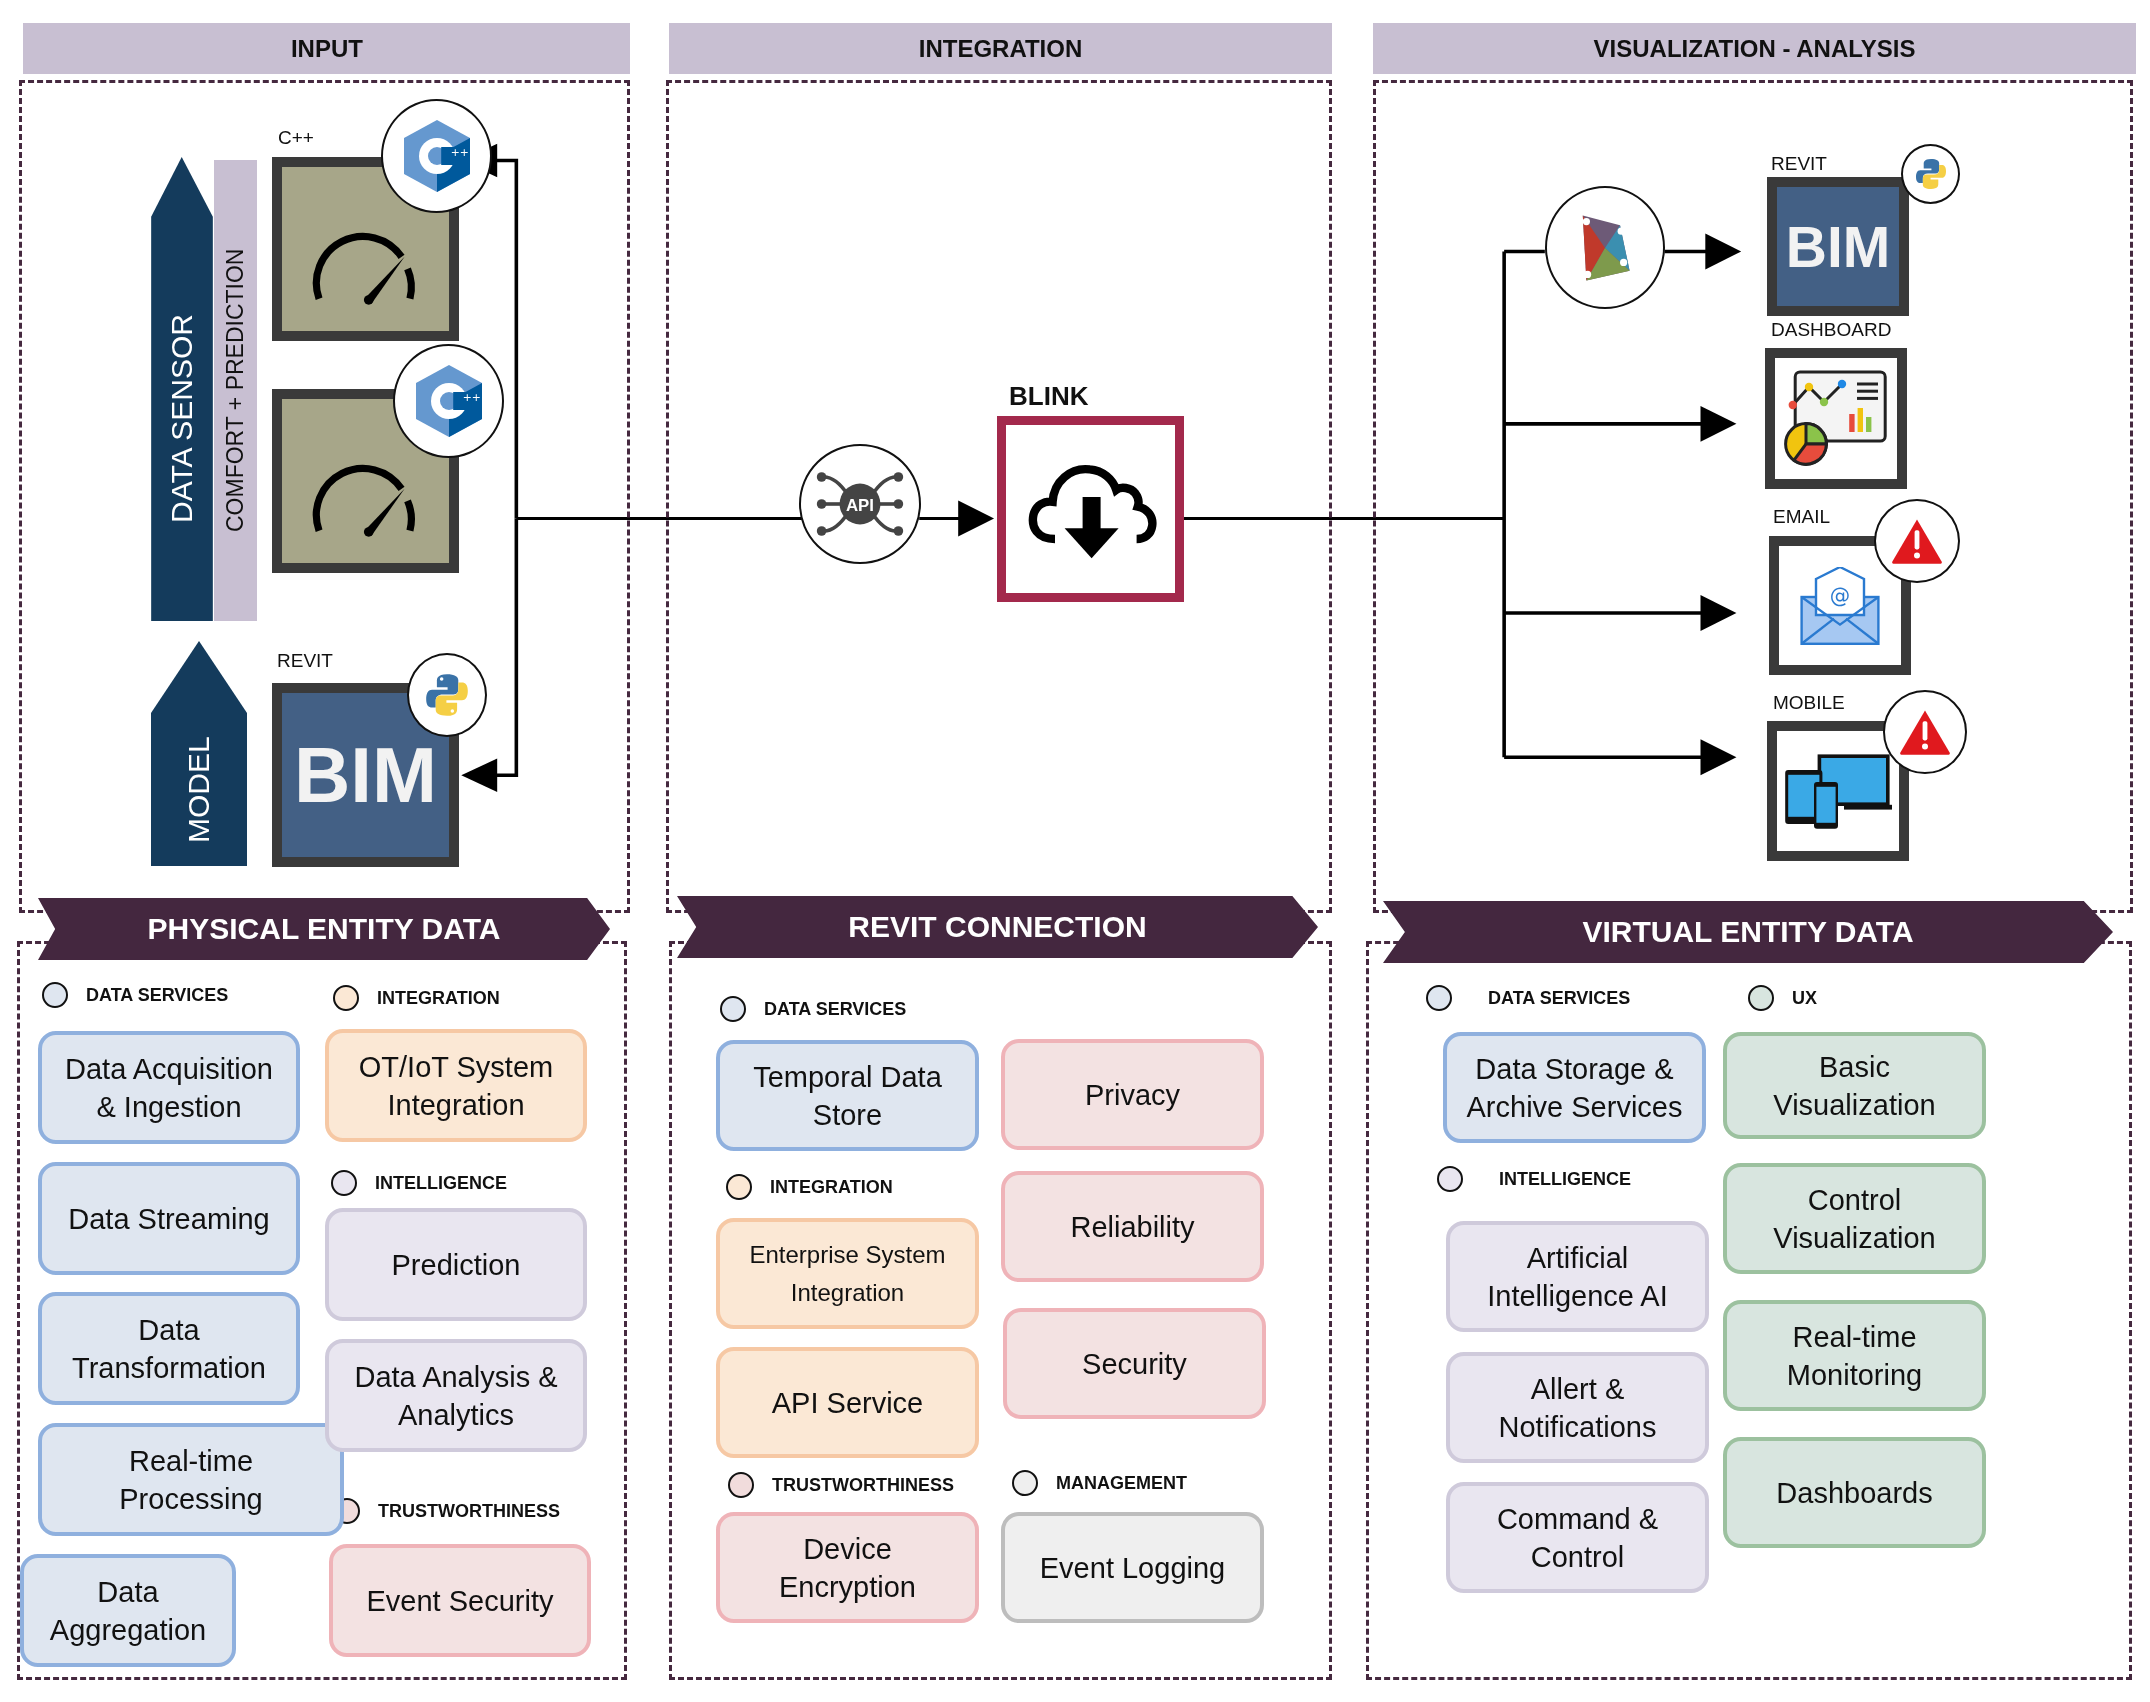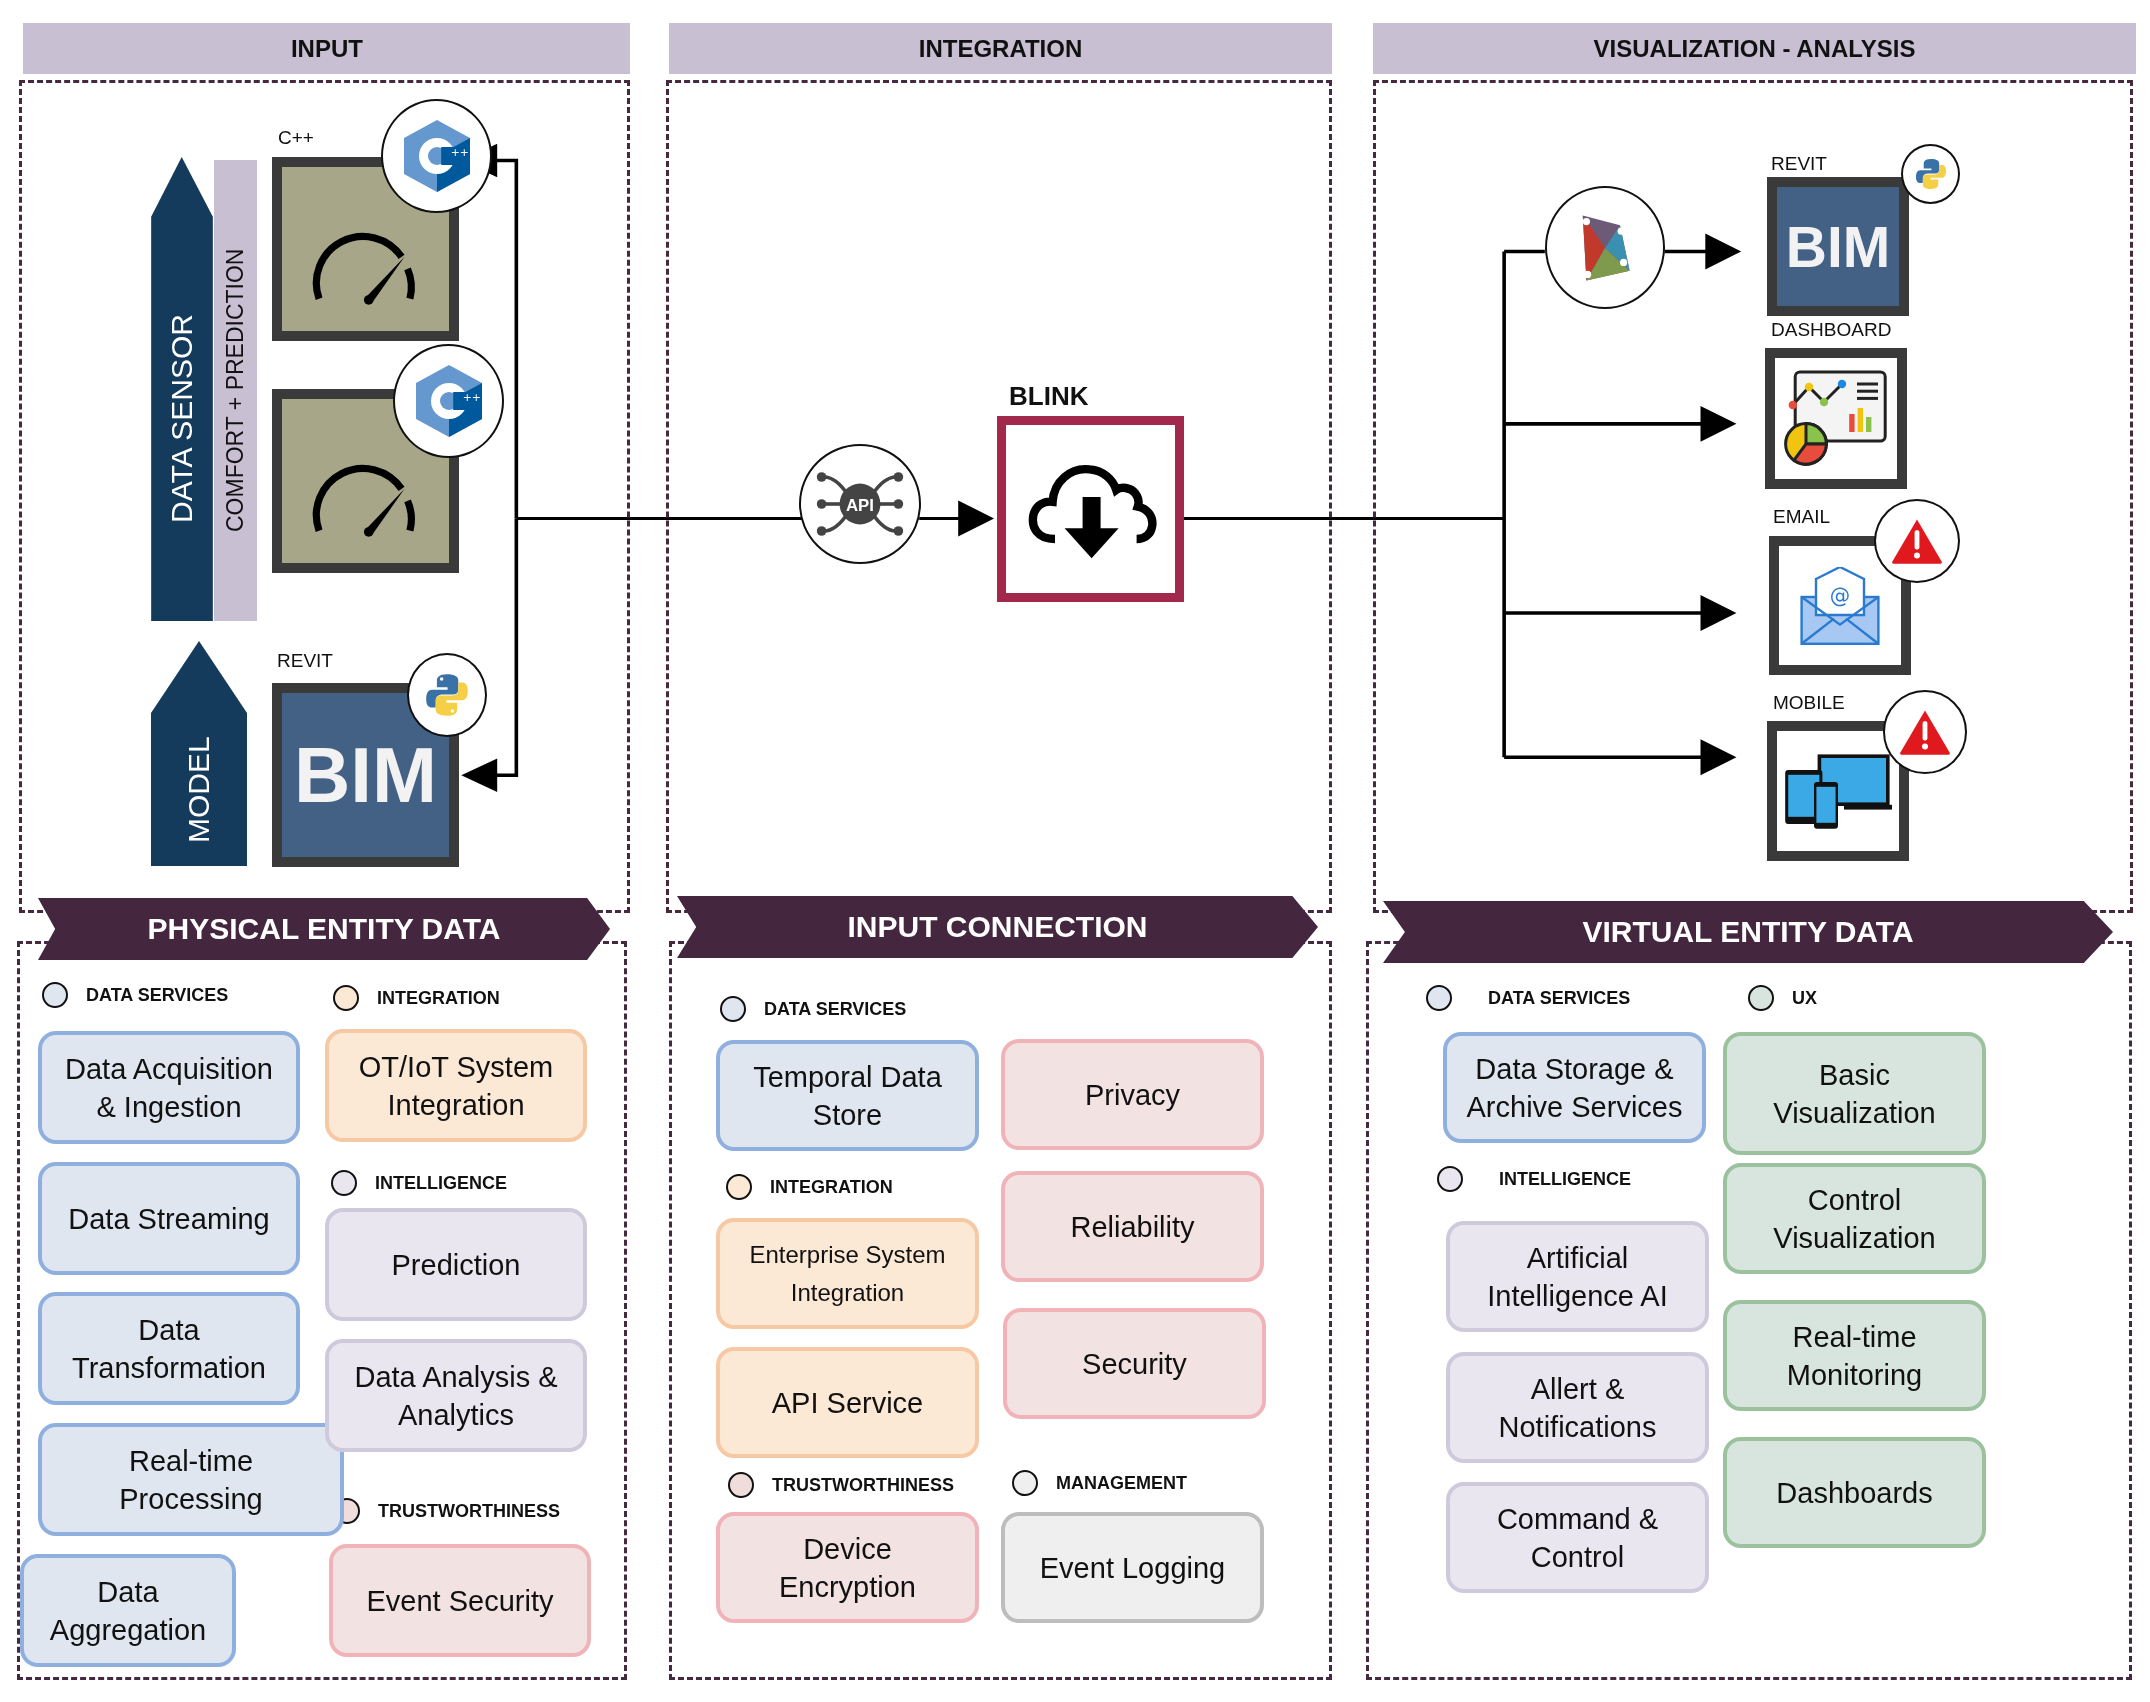--- a/index.html
+++ b/index.html
@@ -248,21 +248,21 @@
     <rect x="41" y="22" width="8" height="32" rx="3" fill="#fff"></rect>
       <circle cx="45" cy="64" r="5" fill="#fff"></circle>
   </svg>
 </div>
 
 <div class="dash" style="left:17px;top:941px;width:610px;height:739px;"></div>
 <div class="dash" style="left:669px;top:941px;width:663px;height:739px;"></div>
 <div class="dash" style="left:1366px;top:941px;width:766px;height:739px;"></div>
 
 <div class="banner" style="left:38px;top:898px;width:572px;">PHYSICAL ENTITY DATA</div>
-<div class="banner" style="left:677px;top:896px;width:641px;">INPUT CONNECTION</div>
+<div class="banner" style="left:677px;top:896px;width:641px;">REVIT CONNECTION</div>
 <div class="banner" style="left:1383px;top:901px;width:730px;">VIRTUAL ENTITY DATA</div>
 
 <div class="legend" style="left:42px;top:982px;">
     <span class="dot d-ds"></span>
     <span>DATA SERVICES</span>
   </div>
 <div class="legend" style="left:333px;top:985px;">
     <span class="dot d-int"></span>
     <span>INTEGRATION</span>
   </div>
@@ -324,17 +324,17 @@
 <div class="legend" style="left:1437px;top:1166px;gap:36px;">
     <span class="dot d-intel"></span>
     <span>INTELLIGENCE</span>
   </div>
 
 <div class="card c-ds" style="left:1443px;top:1032px;width:263px;height:111px;">Data Storage &amp; Archive Services</div>
 <div class="card c-intel" style="left:1446px;top:1221px;width:263px;height:111px;">Artificial Intelligence AI</div>
 <div class="card c-intel" style="left:1446px;top:1352px;width:263px;height:111px;">Allert &amp; Notifications</div>
 <div class="card c-intel" style="left:1446px;top:1482px;width:263px;height:111px;">Command &amp; Control</div>
 
-<div class="card c-ux" style="left:1723px;top:1032px;width:263px;height:123px;">Basic Visualization</div>
+<div class="card c-ux" style="left:1723px;top:1032px;width:263px;height:107px;">Basic Visualization</div>
 <div class="card c-ux" style="left:1723px;top:1163px;width:263px;height:111px;">Control Visualization</div>
 <div class="card c-ux" style="left:1723px;top:1300px;width:263px;height:111px;">Real-time Monitoring</div>
 <div class="card c-ux" style="left:1723px;top:1437px;width:263px;height:111px;">Dashboards</div>
 
 
 </body></html>

